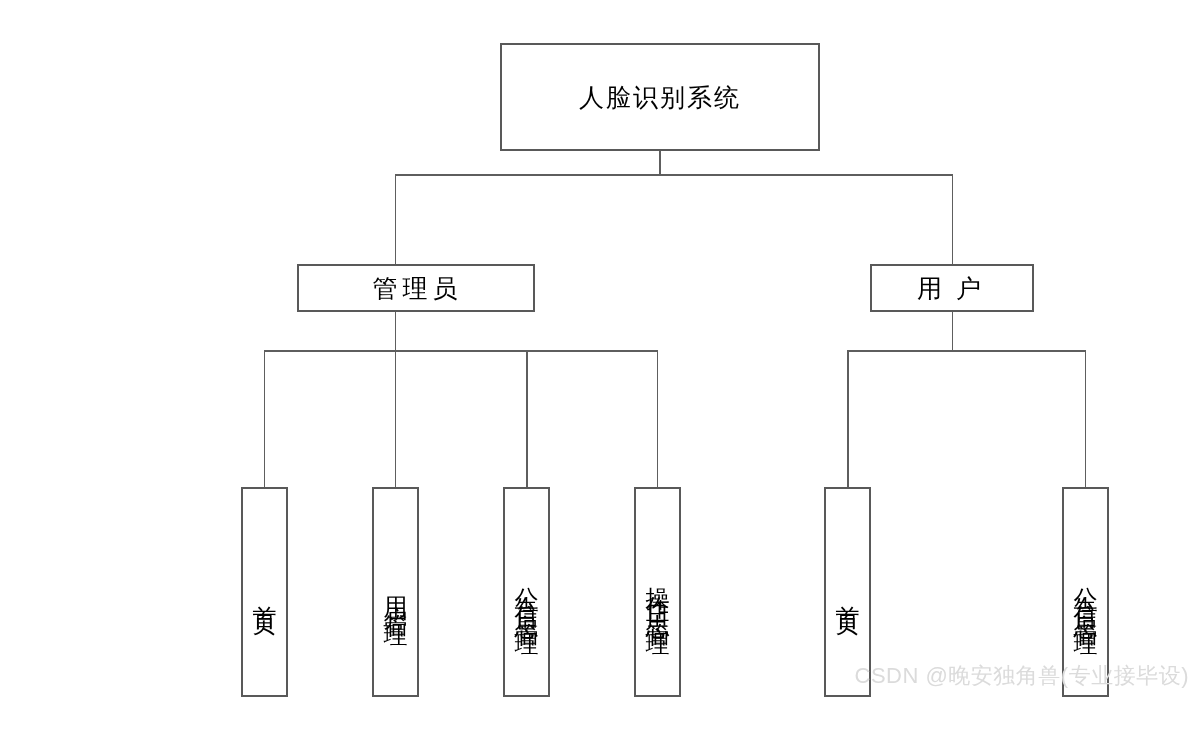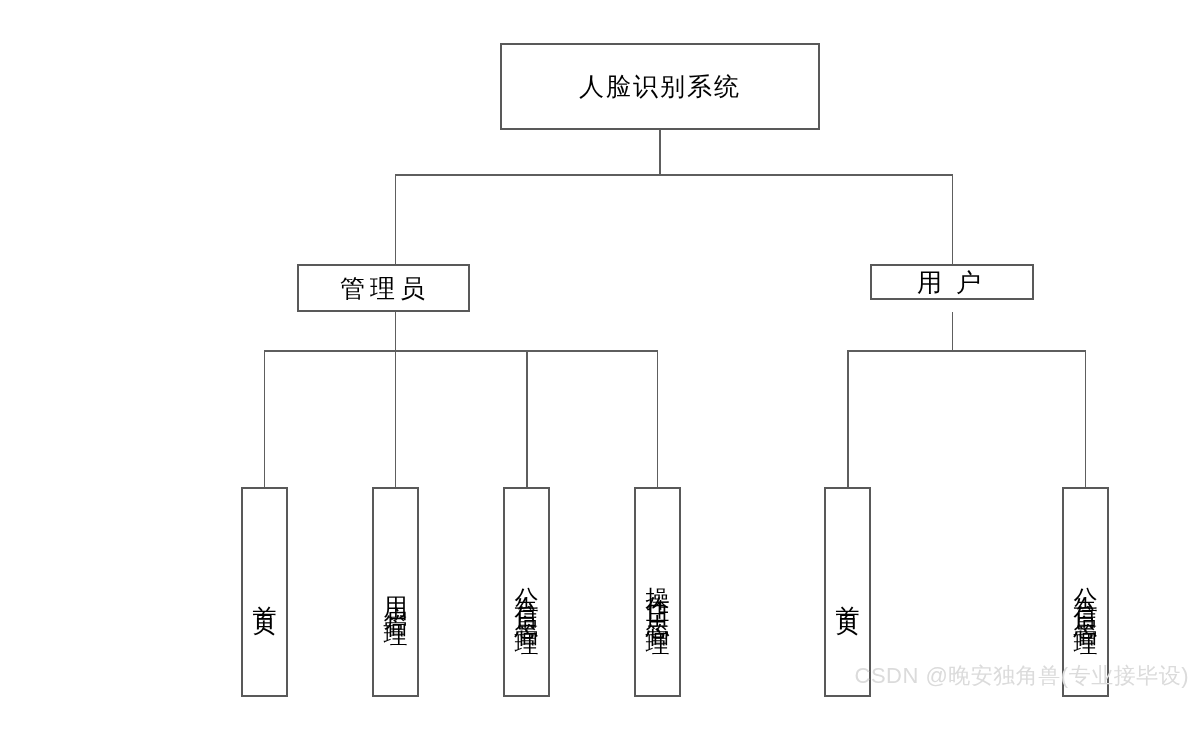--- a/index.html
+++ b/index.html
@@ -23,23 +23,23 @@
     color: #000000;
     display: flex;
     align-items: center;
     justify-content: center;
     text-align: center;
   }
   .node-h {
     font-size: 25px;
     letter-spacing: 2px;
   }
-  .node-root    { left: 500px; top: 43px;  width: 320px; height: 87px; }
-  .node-admin   { left: 297px; top: 264px; width: 173px; height: 48px; letter-spacing: 5px; padding-left: 3px; }
-  .node-user    { left: 870px; top: 264px; width: 164px; height: 36px; letter-spacing: 14px; padding-left: 8px; }
+  .node-root    { left: 500px; top: 43px;  width: 320px; height: 108px; }
+  .node-admin   { left: 297px; top: 264px; width: 238px; height: 48px; letter-spacing: 5px; padding-left: 3px; }
+  .node-user    { left: 870px; top: 264px; width: 164px; height: 48px; letter-spacing: 14px; padding-left: 8px; }
   .node-v {
     writing-mode: vertical-lr;
     text-orientation: upright;
     font-size: 24px;
     letter-spacing: 9px;
     padding-top: 5px;
     width: 47px;
     height: 210px;
     top: 487px;
   }

